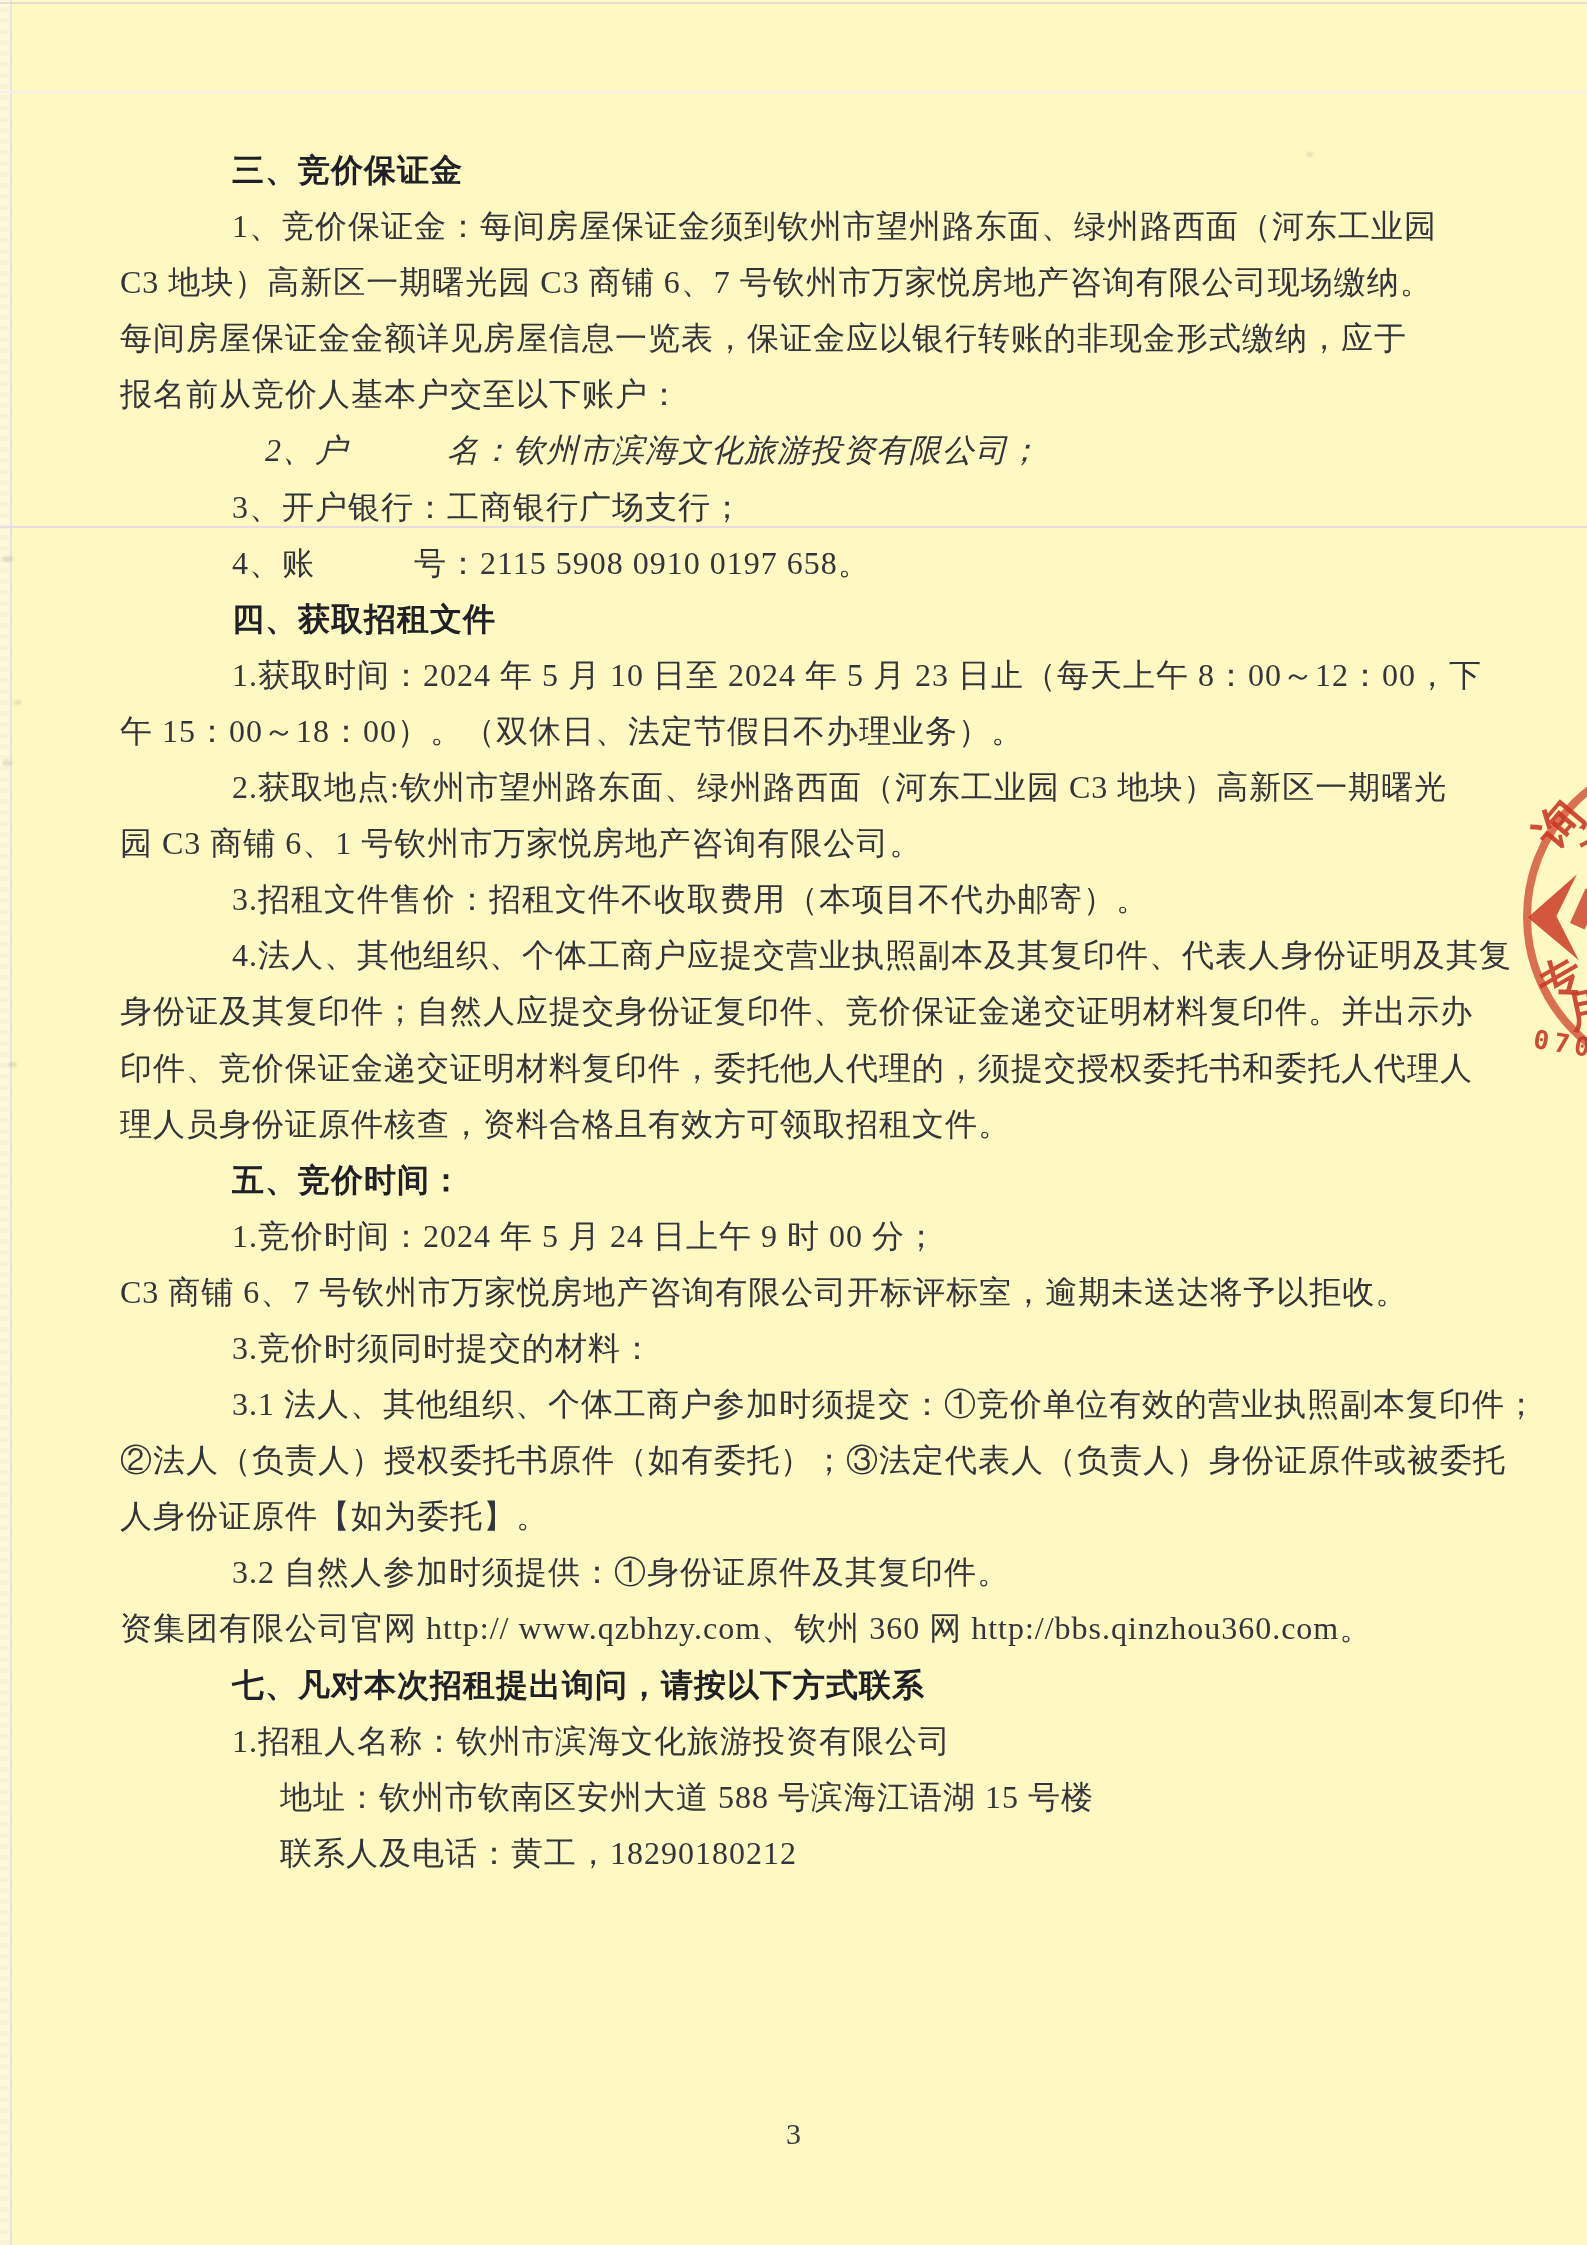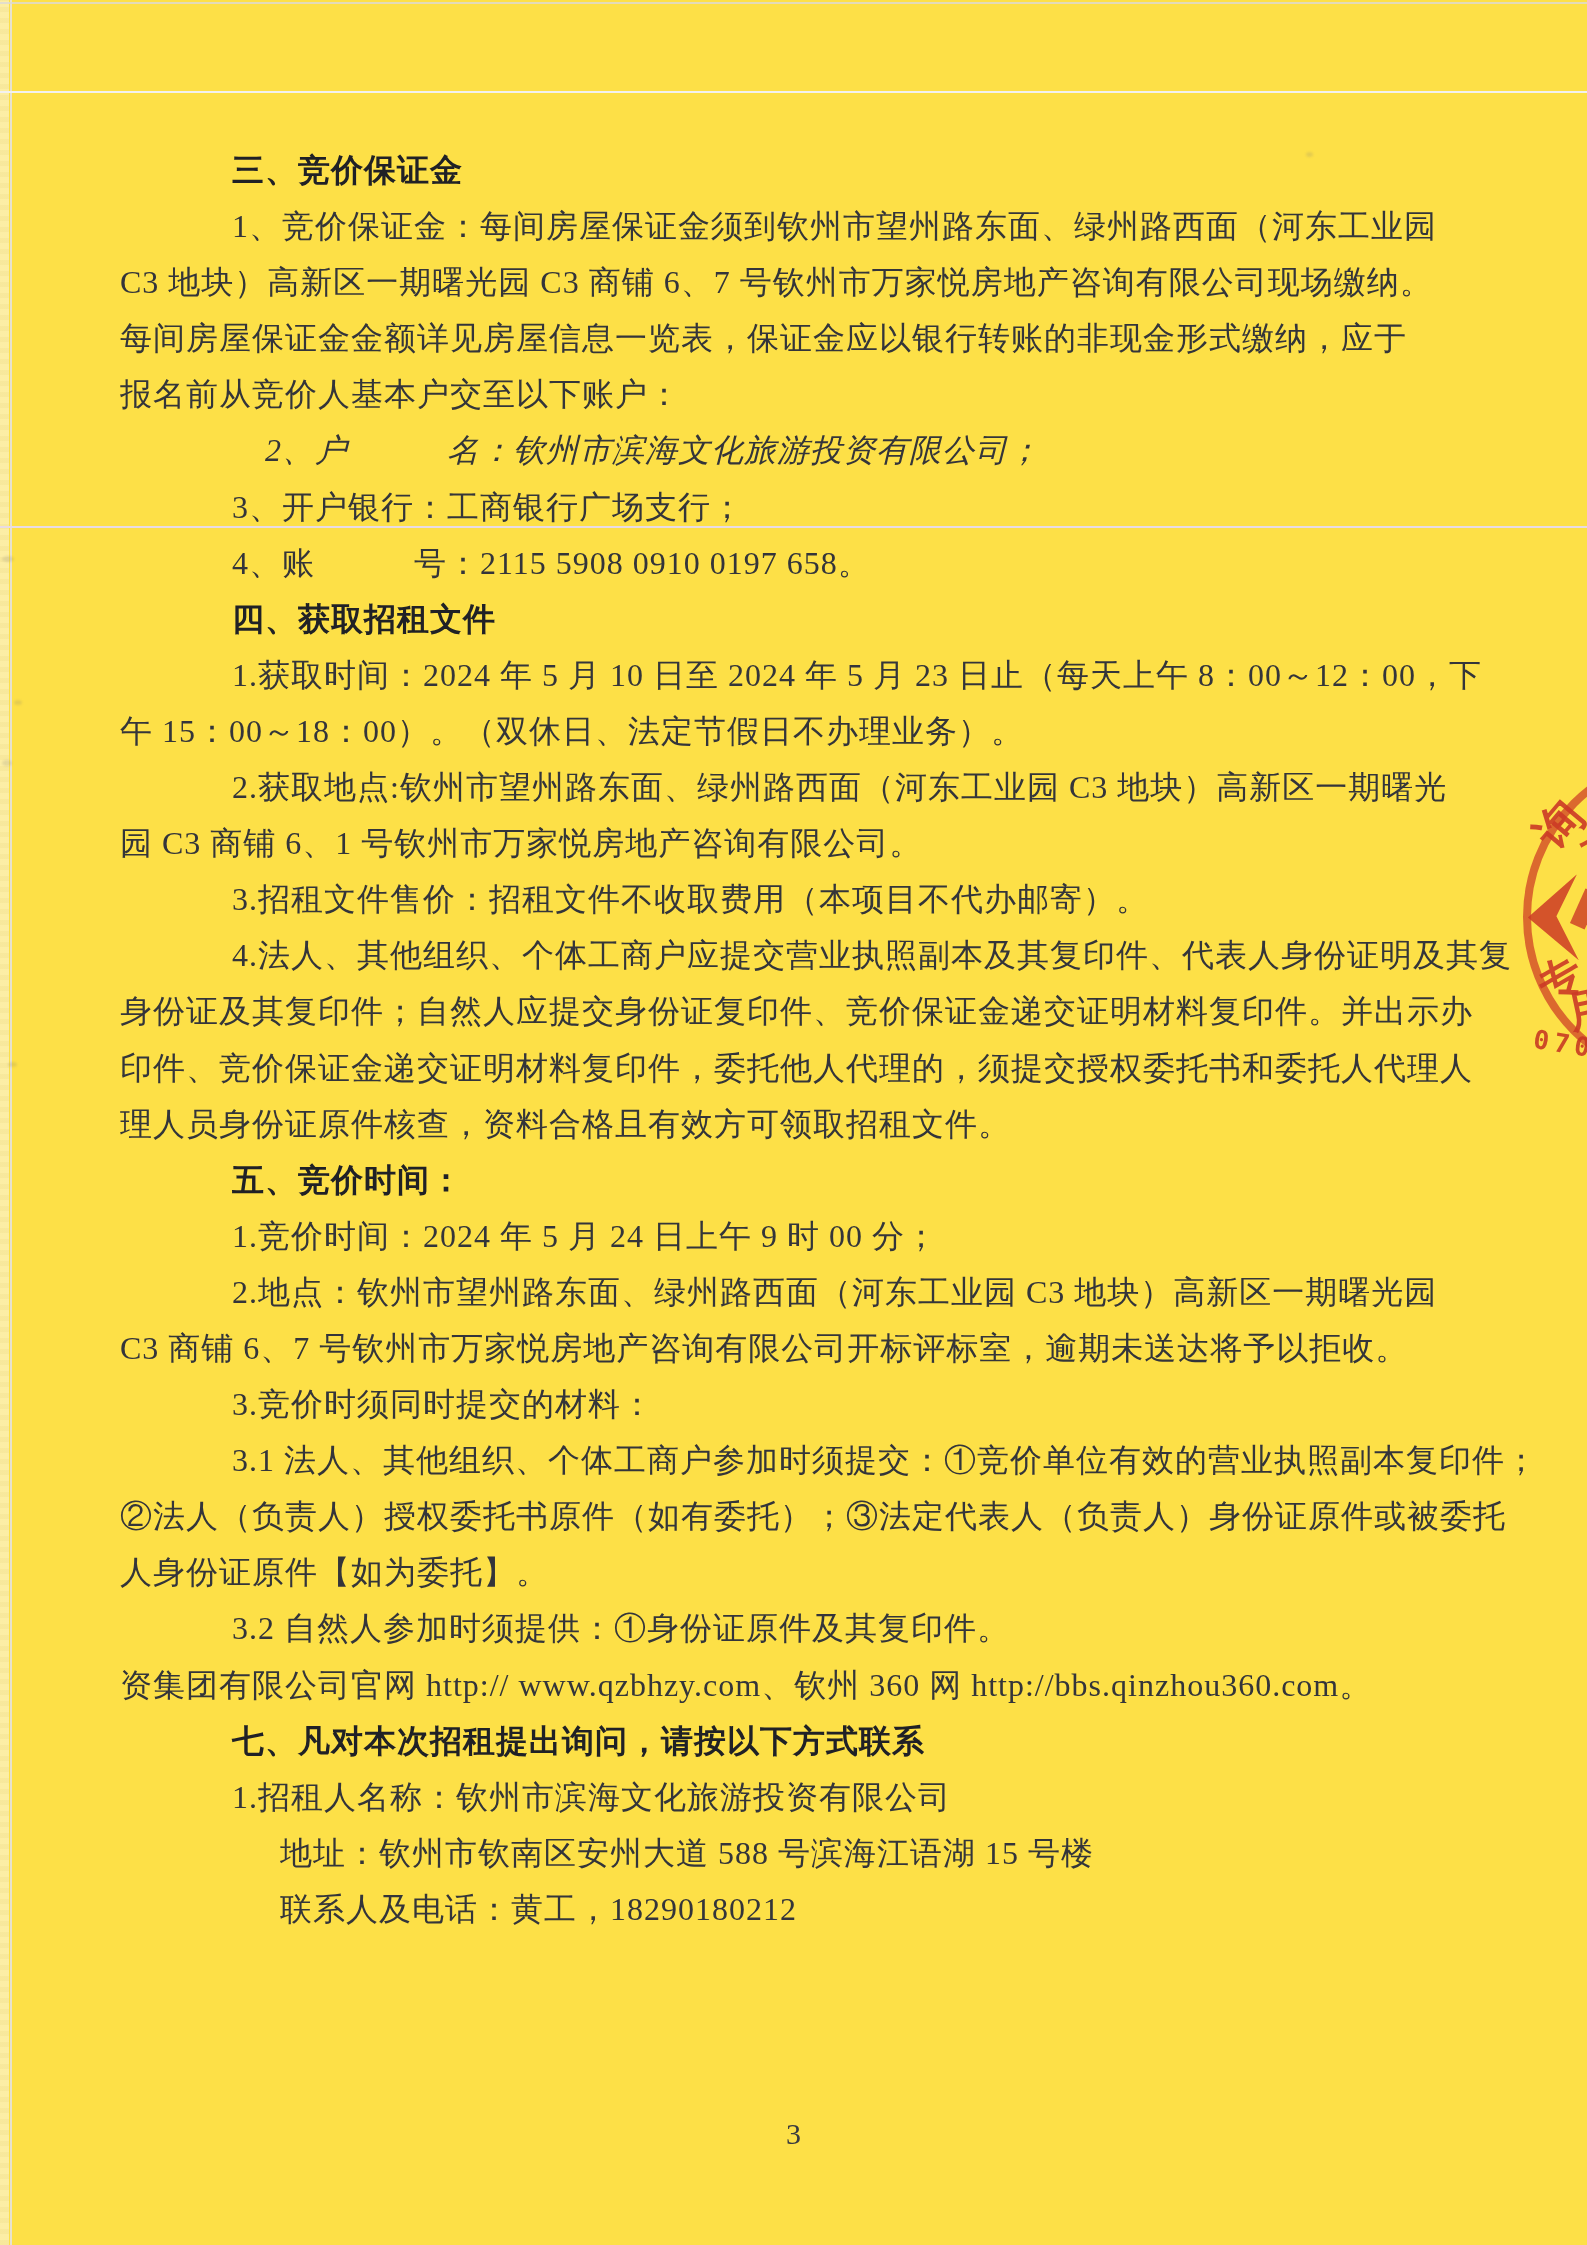--- a/index.html
+++ b/index.html
@@ -1,19 +1,19 @@
 <!DOCTYPE html>
 <html><head>
 <meta charset="utf-8">
 <style>
   html,body{margin:0;padding:0;background:#ffffff;}
   .page{
     position:relative;
     width:1587px;height:2245px;
-    background:#fde047;
+    background:#fef9c3;
     overflow:hidden;
     font-family:"Liberation Serif","DejaVu Serif",serif;
   }
   
   .edge-top{position:absolute;left:0;top:2px;width:100%;height:2px;background:#dcdad6;opacity:.8;}
   .edge-left{position:absolute;left:10px;top:0;width:2px;height:100%;background:#e4e2dd;opacity:.9;}
   .left-strip{
     position:absolute;left:0;top:0;width:9px;height:100%;
     background:repeating-linear-gradient(0deg,#f3efe2 0 5px,#fbf9f2 5px 11px);
     opacity:.55;
@@ -99,21 +99,20 @@
       <div class="line">午 15：00～18：00）。（双休日、法定节假日不办理业务）。</div>
       <div class="line ind-first">2.获取地点:钦州市望州路东面、绿州路西面（河东工业园 C3 地块）高新区一期曙光</div>
       <div class="line">园 C3 商铺 6、1 号钦州市万家悦房地产咨询有限公司。</div>
       <div class="line ind-first">3.招租文件售价：招租文件不收取费用（本项目不代办邮寄）。</div>
       <div class="line ind-first">4.法人、其他组织、个体工商户应提交营业执照副本及其复印件、代表人身份证明及其复</div>
       <div class="line">身份证及其复印件；自然人应提交身份证复印件、竞价保证金递交证明材料复印件。并出示办</div>
       <div class="line">印件、竞价保证金递交证明材料复印件，委托他人代理的，须提交授权委托书和委托人代理人</div>
       <div class="line">理人员身份证原件核查，资料合格且有效方可领取招租文件。</div>
       <div class="line ind-first bold">五、竞价时间：</div>
       <div class="line ind-first">1.竞价时间：2024 年 5 月 24 日上午 9 时 00 分；</div>
-      <div class="line ind-first">2.地点：钦州市望州路东面、绿州路西面（河东工业园 C3 地块）高新区一期曙光园</div>
       <div class="line">C3 商铺 6、7 号钦州市万家悦房地产咨询有限公司开标评标室，逾期未送达将予以拒收。</div>
       <div class="line ind-first">3.竞价时须同时提交的材料：</div>
       <div class="line ind-first">3.1 法人、其他组织、个体工商户参加时须提交：①竞价单位有效的营业执照副本复印件；</div>
       <div class="line">②法人（负责人）授权委托书原件（如有委托）；③法定代表人（负责人）身份证原件或被委托</div>
       <div class="line">人身份证原件【如为委托】。</div>
       <div class="line ind-first">3.2 自然人参加时须提供：①身份证原件及其复印件。</div>
       <div class="line">资集团有限公司官网 http:// www.qzbhzy.com、钦州 360 网 http://bbs.qinzhou360.com。</div>
       <div class="line ind-first bold">七、凡对本次招租提出询问，请按以下方式联系</div>
       <div class="line ind-first">1.招租人名称：钦州市滨海文化旅游投资有限公司</div>
       <div class="line ind-addr">地址：钦州市钦南区安州大道 588 号滨海江语湖 15 号楼</div>

